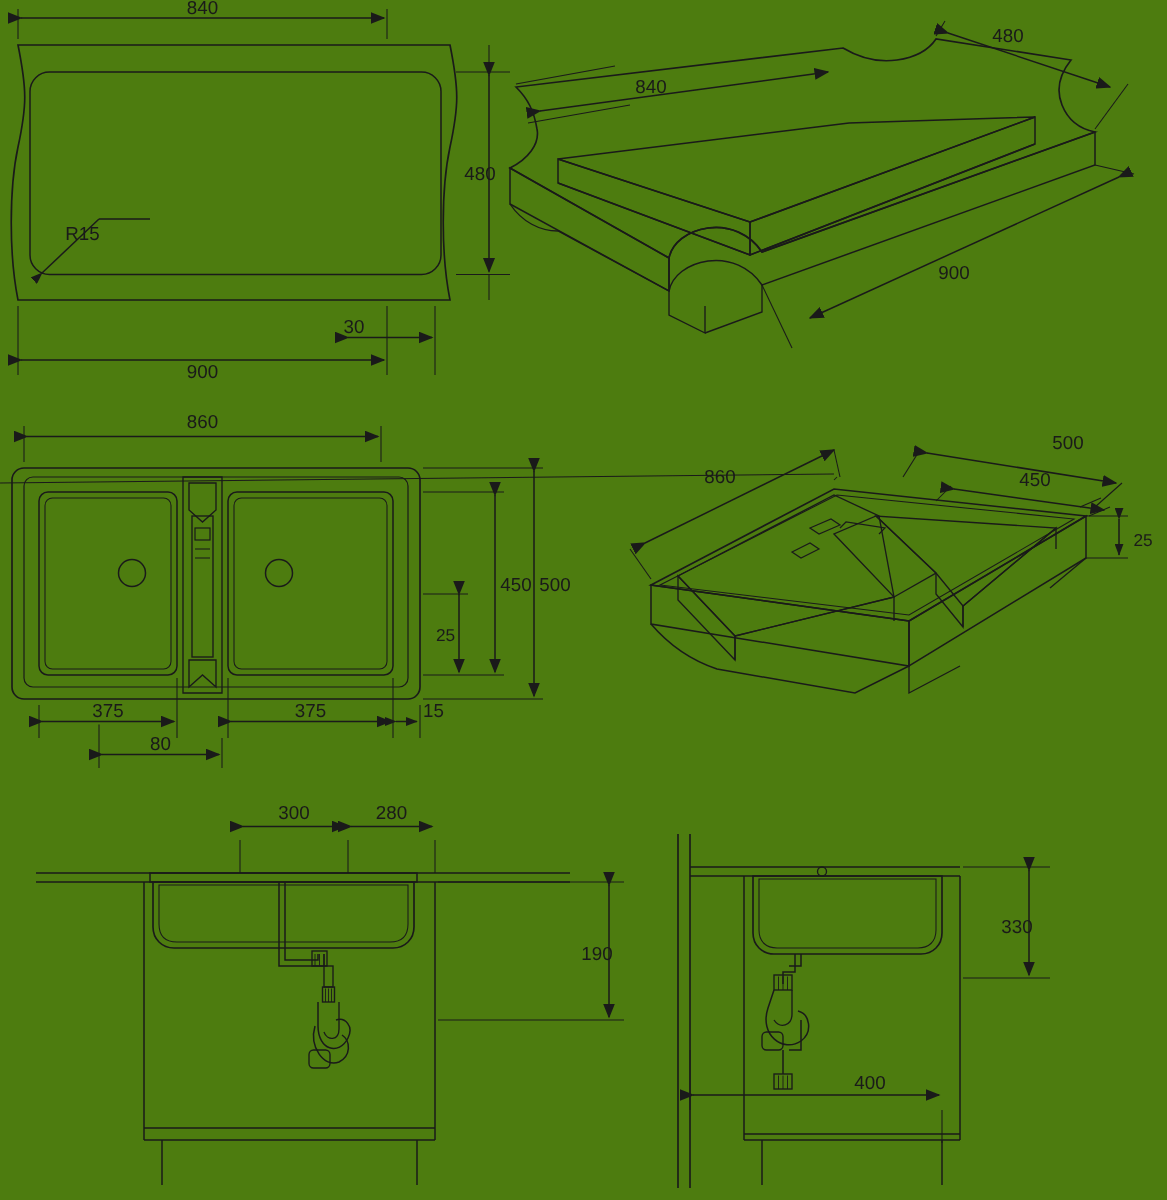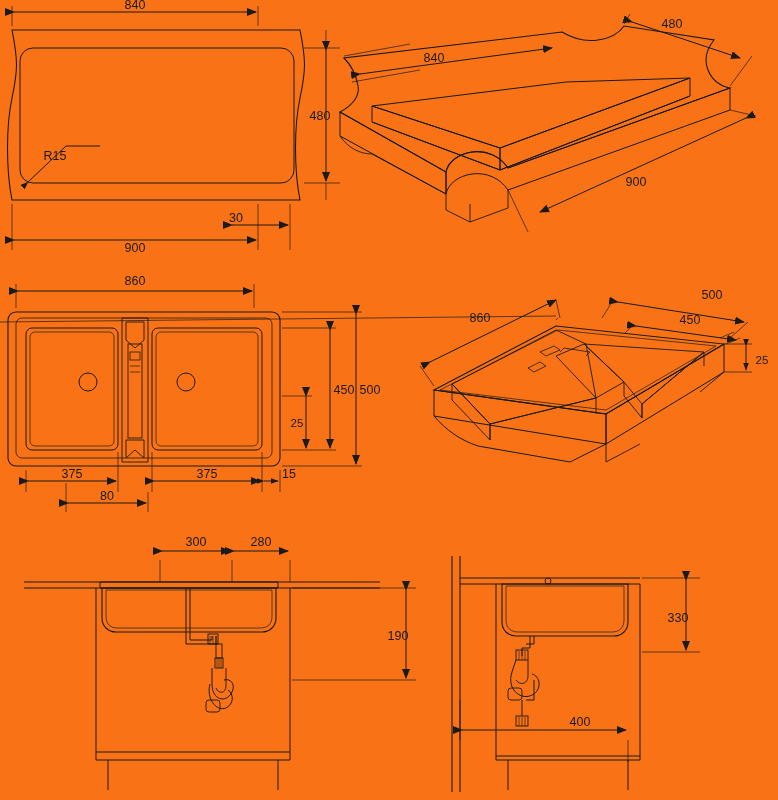--- a/index.html
+++ b/index.html
@@ -7,21 +7,21 @@
     padding: 0;
     background: #ffffff;
   }
   body {
     font-family: "Liberation Sans", sans-serif;
   }
   #sheet {
     position: relative;
     width: 778px;
     height: 800px;
-    background: #f97316;
+    background: #4d7c0f;
     overflow: hidden;
   }
   #sheet svg {
     position: absolute;
     left: 0;
     top: 0;
   }
   .dimtext {
     font-family: "Liberation Sans", sans-serif;
     font-size: 12.5px;

